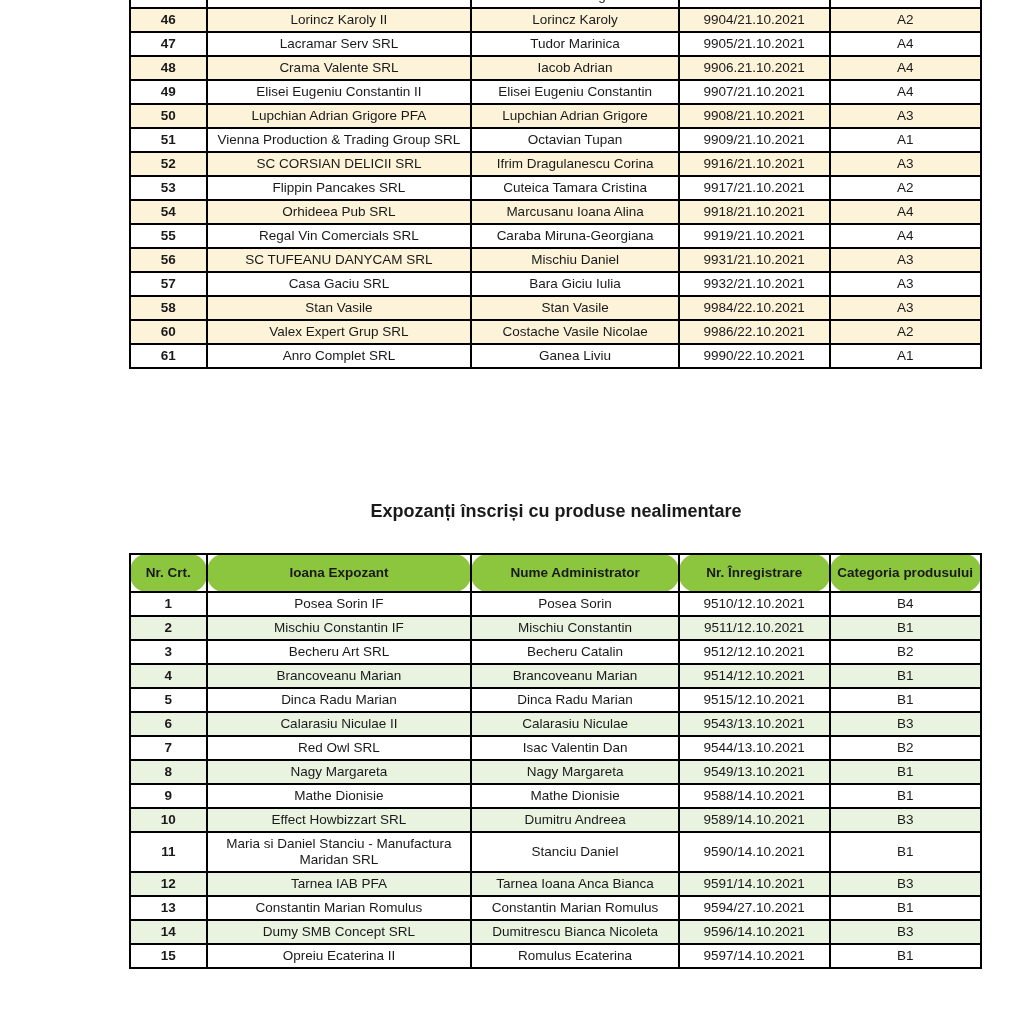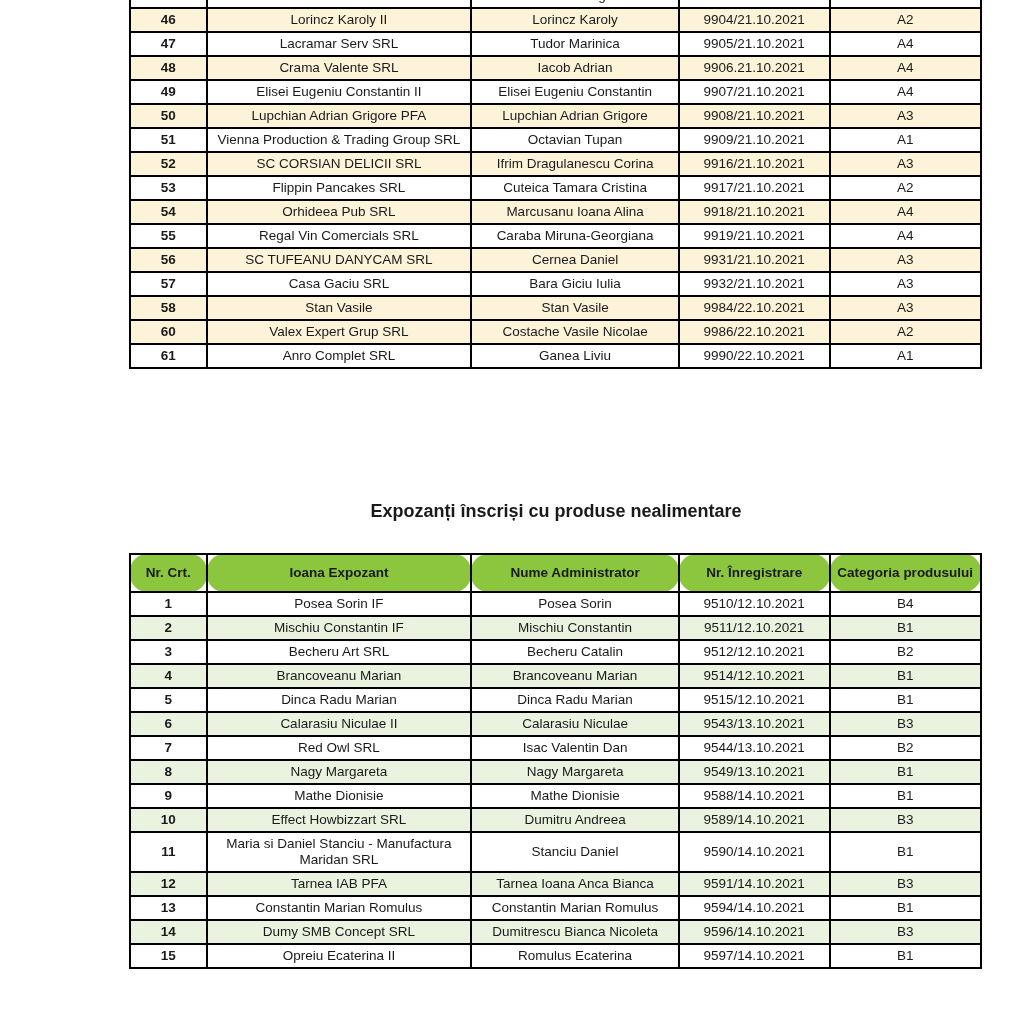--- a/index.html
+++ b/index.html
@@ -145,21 +145,21 @@
           <tr>
             <td class="nr">55</td>
             <td>Regal Vin Comercials SRL</td>
             <td>Caraba Miruna-Georgiana</td>
             <td>9919/21.10.2021</td>
             <td>A4</td>
           </tr>
           <tr class="shaded">
             <td class="nr">56</td>
             <td>SC TUFEANU DANYCAM SRL</td>
-            <td>Cernea Daniel</td>
+            <td>Mischiu Daniel</td>
             <td>9931/21.10.2021</td>
             <td>A3</td>
           </tr>
           <tr>
             <td class="nr">57</td>
             <td>Casa Gaciu SRL</td>
             <td>Bara Giciu Iulia</td>
             <td>9932/21.10.2021</td>
             <td>A3</td>
           </tr>
@@ -290,21 +290,21 @@
             <td class="nr">12</td>
             <td>Tarnea IAB PFA</td>
             <td>Tarnea Ioana Anca Bianca</td>
             <td>9591/14.10.2021</td>
             <td>B3</td>
           </tr>
           <tr>
             <td class="nr">13</td>
             <td>Constantin Marian Romulus</td>
             <td>Constantin Marian Romulus</td>
-            <td>9594/14.10.2021</td>
+            <td>9594/27.10.2021</td>
             <td>B1</td>
           </tr>
           <tr class="shaded">
             <td class="nr">14</td>
             <td>Dumy SMB Concept SRL</td>
             <td>Dumitrescu Bianca Nicoleta</td>
             <td>9596/14.10.2021</td>
             <td>B3</td>
           </tr>
           <tr>

